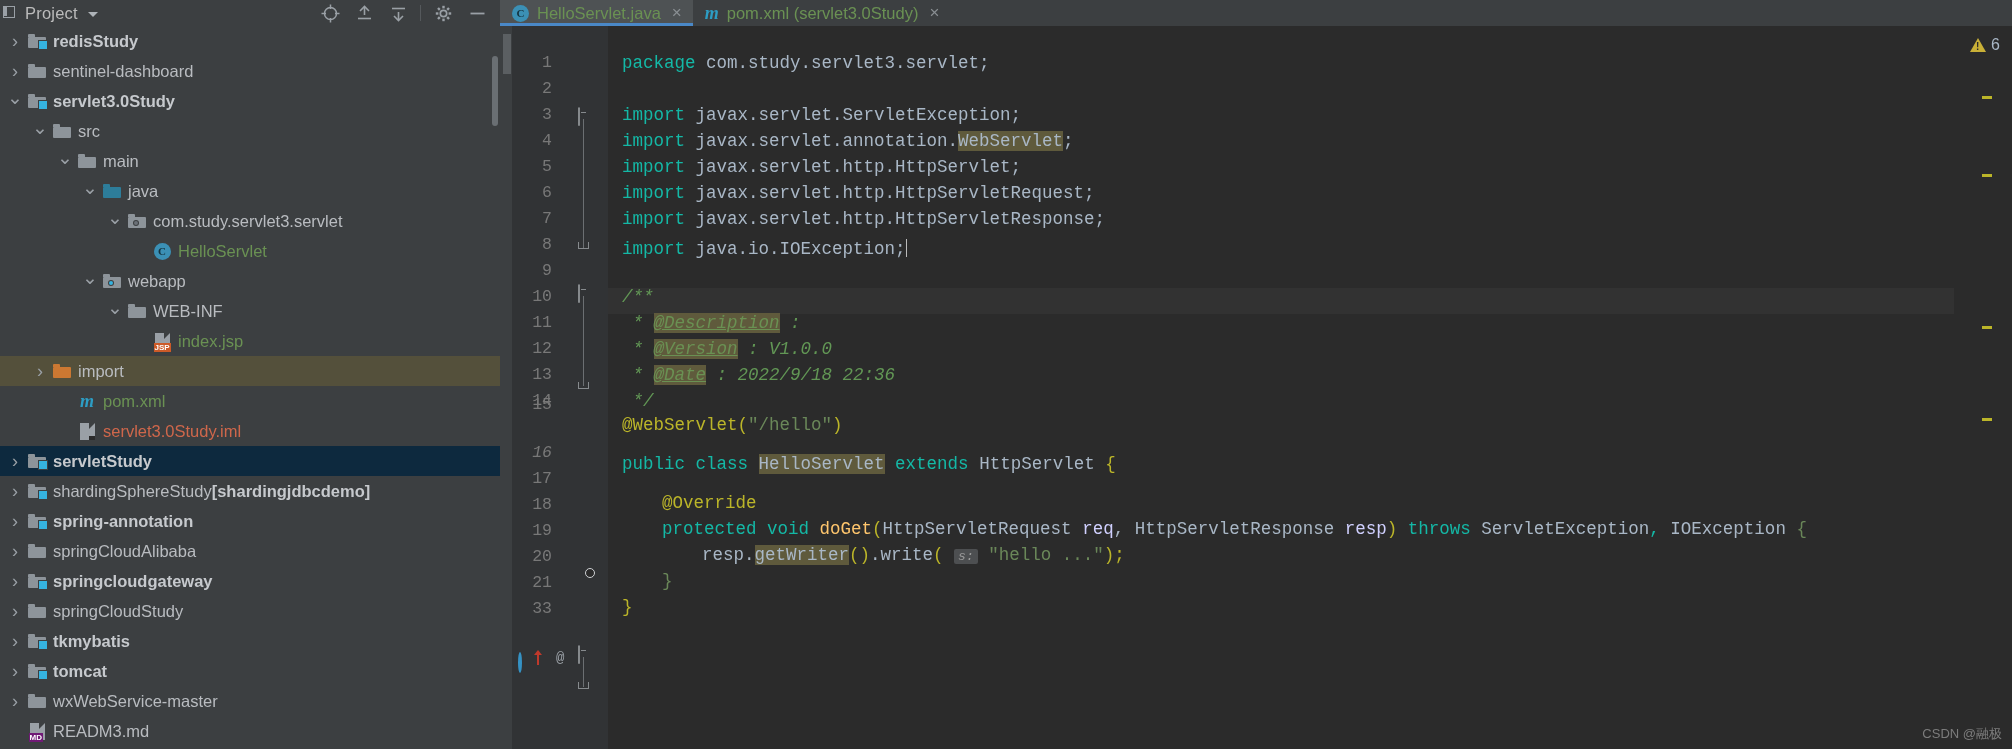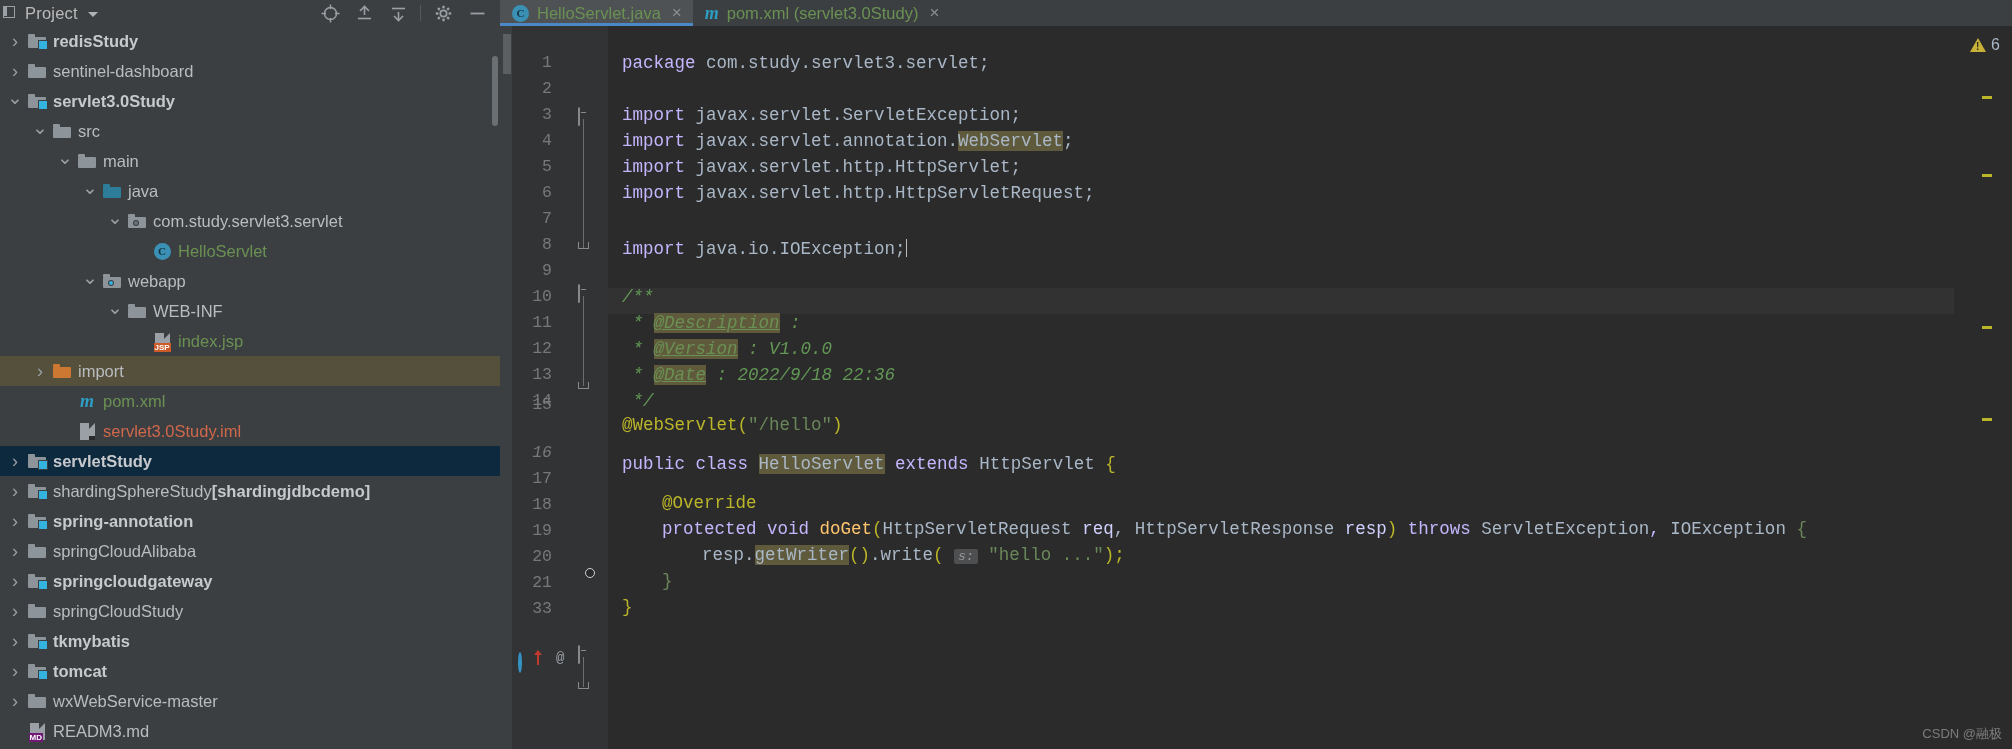--- a/index.html
+++ b/index.html
@@ -81,21 +81,21 @@
   .fold{position:absolute;left:66px;width:14px;height:14px;}
   .fold .box{width:11px;height:11px;border:1px solid #868a8d;box-sizing:border-box;position:relative;background:#313335;}
   .fold .box:after{content:"";position:absolute;left:2px;top:4px;width:5px;height:1px;background:#868a8d;}
   .fold.top .box{border-radius:2px 2px 0 0;}
   .foldline{position:absolute;left:71px;width:1px;background:#6b6f72;}
   .foldcap{position:absolute;left:66px;width:11px;height:7px;border:1px solid #868a8d;border-top:none;box-sizing:border-box;}
 
   .code{flex:1;position:relative;overflow:hidden;background:#2b2b2b;}
   .cl{position:absolute;left:14px;white-space:pre;font-family:"Liberation Mono",monospace;font-size:17.5px;
       color:#a9b7c6;letter-spacing:0px;}
-  .k{color:#c4b5fd;}  
+  .k{color:#14b8a6;}  
   .s{color:#6a8759;}  
   .cm{color:#629755;font-style:italic;} 
   .tg{color:#6a9153;font-style:italic;text-decoration:underline;background:#5f5a3c;}
   .an{color:#bbb529;}  
   .mth{color:#ffc66d;} 
   .pn{color:#d0d0ff;}
   .hl{background:#5f5a3c;}
   .pun{color:#a9b7c6;}
   .yl{color:#bbb529;}
   .hint{background:#4d4f51;color:#9a9a9a;font-size:13px;padding:0 4px;border-radius:2px;font-style:italic;}
@@ -506,20 +506,21 @@
         </div>
 
       <div class="code" id="codeRoot">
         <div class="curline" style="top:262px;"></div>
 
         <div class="cl" style="top:27px;"><span class="k">package</span> <span class="pun">com.study.servlet3.servlet;</span></div>
         <div class="cl" style="top:79px;"><span class="k">import</span> <span class="pun">javax.servlet.ServletException;</span></div>
         <div class="cl" style="top:105px;"><span class="k">import</span> <span class="pun">javax.servlet.annotation.</span><span class="hl">WebServlet</span><span class="pun">;</span></div>
         <div class="cl" style="top:131px;"><span class="k">import</span> <span class="pun">javax.servlet.http.HttpServlet;</span></div>
         <div class="cl" style="top:157px;"><span class="k">import</span> <span class="pun">javax.servlet.http.HttpServletRequest;</span></div>
+        <div class="cl" style="top:183px;"><span class="k">import</span> <span class="pun">javax.servlet.http.HttpServletResponse;</span></div>
         <div class="cl" style="top:213px;"><span class="k">import</span> <span class="pun">java.io.IOException;</span><span class="caret"></span></div>
 
         <div class="cl" style="top:261px;"><span class="cm">/**</span></div>
         <div class="cl" style="top:287px;"><span class="cm"> * </span><span class="tg">@Description</span><span class="cm"> :</span></div>
         <div class="cl" style="top:313px;"><span class="cm"> * </span><span class="tg">@Version</span><span class="cm"> : V1.0.0</span></div>
         <div class="cl" style="top:339px;"><span class="cm"> * </span><span class="tg">@Date</span><span class="cm"> : 2022/9/18 22:36</span></div>
         <div class="cl" style="top:365px;"><span class="cm"> */</span></div>
 
         <div class="cl" style="top:389px;"><span class="an">@WebServlet</span><span class="yl">(</span><span class="s">"/hello"</span><span class="yl">)</span></div>
         <div class="cl" style="top:428px;"><span class="k">public</span> <span class="k">class</span> <span class="hl">HelloServlet</span> <span class="k">extends</span> <span class="pun">HttpServlet</span> <span class="yl">{</span></div>

